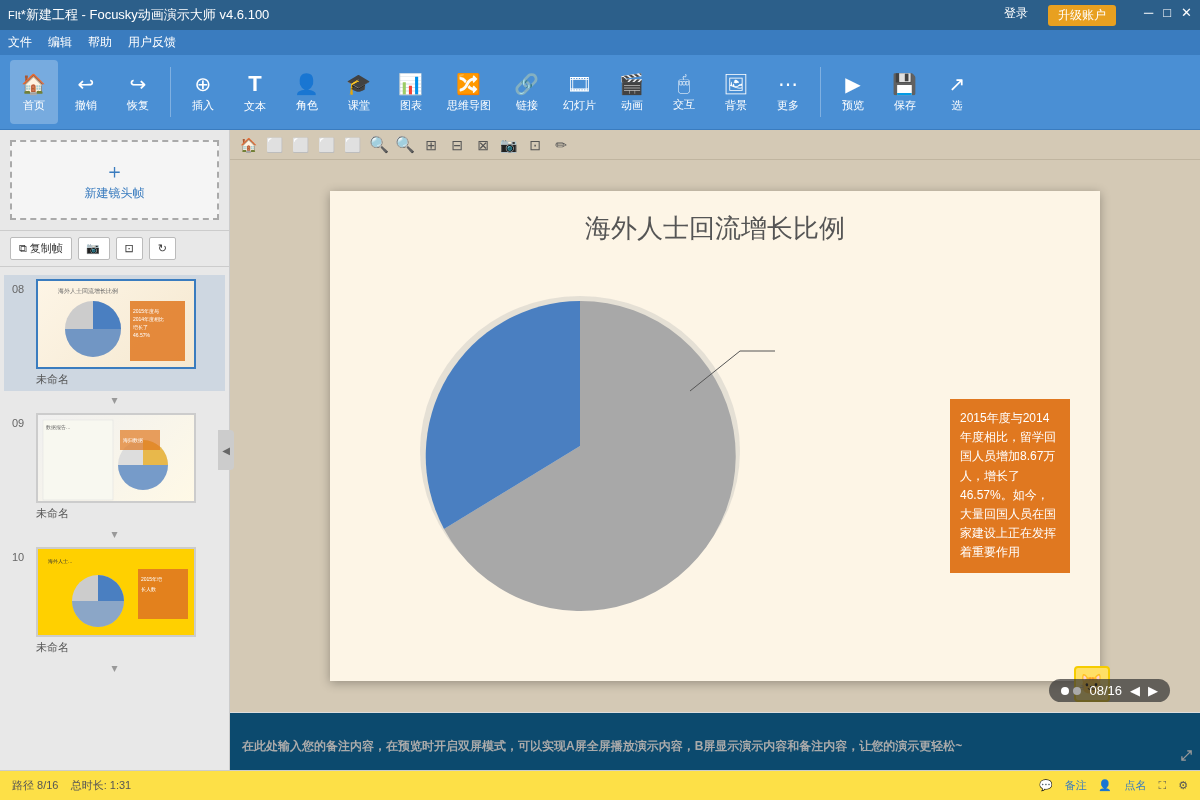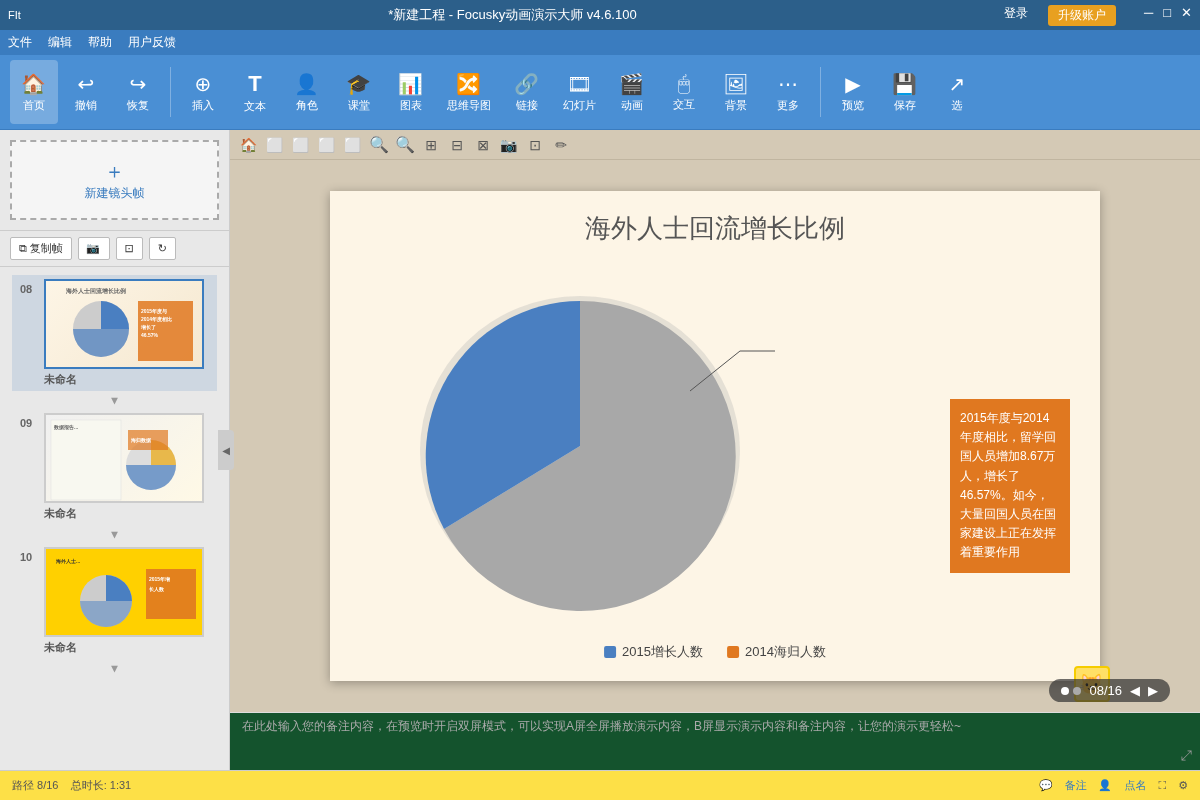--- a/index.html
+++ b/index.html
@@ -10,21 +10,21 @@
       height: 30px;
       background: #2c5f8a;
       display: flex;
       align-items: center;
       justify-content: space-between;
       padding: 0 8px;
       color: white;
       font-size: 13px;
     }
     #title-bar .left-icons { display: flex; gap: 6px; align-items: center; font-size: 11px; }
-    #title-bar .title { flex: 1; text-align: center; }
+    #title-bar .title { flex: 1; text-align: left; }
     #title-bar .right-controls { display: flex; align-items: flex-start; gap: 20px; }
     #login-btn { color: white; font-size: 12px; cursor: pointer; }
     #upgrade-btn { background: #e8a020; color: white; border: none; padding: 2px 10px; border-radius: 3px; cursor: pointer; font-size: 12px; }
 
     
     #menu-bar {
       height: 25px;
       background: #3a7cbf;
       display: flex;
       align-items: center;
@@ -115,22 +115,21 @@
       font-size: 11px;
       cursor: pointer;
       border-radius: 2px;
       color: #333;
     }
 
     
     #slide-list {
       flex: 1;
       overflow-y: auto;
-      padding: 8px 12px;
-      font-weight: bold;
+      padding: 8px 4px;
     }
     .slide-item {
       display: flex;
       align-items: flex-start;
       padding: 4px 8px;
       cursor: pointer;
       gap: 6px;
     }
     .slide-item.active { background: rgba(58,124,191,0.15); }
     .slide-num { font-size: 11px; color: #666; min-width: 18px; padding-top: 4px; }
@@ -284,26 +283,27 @@
       border-top: 1px solid #ccc;
       display: flex;
       align-items: center;
       padding: 0 12px;
       font-size: 11px;
       color: #555;
       justify-content: space-between;
     }
     #notes-area {
       height: 58px;
-      background: #14532d;
+      background: #0c4a6e;
       border-top: 1px solid #ddd;
-      padding: 4px 12px;
+      padding: 24px 12px;
       font-size: 12px;
       color: #999;
       position: relative;
+      font-weight: bold;
     }
     #notes-expand {
       position: absolute;
       right: 8px;
       bottom: 6px;
       color: #999;
       cursor: pointer;
       font-size: 14px;
     }
 
@@ -598,30 +598,20 @@
 
             <line x1="310" y1="140" x2="360" y2="100" stroke="#555" stroke-width="1"></line>
             <line x1="360" y1="100" x2="395" y2="100" stroke="#555" stroke-width="1"></line>
           </svg>
         </div>
 
         <div id="callout-box">
           <div>2015年度与2014年度相比，留学回国人员增加8.67万人，增长了46.57%。如今，大量回国人员在国家建设上正在发挥着重要作用</div>
         </div>
 
-        <div id="legend">
-          <div class="legend-item">
-            <div class="legend-dot" style="background:#4a7fc1;"></div>
-            <span>2015增长人数</span>
-          </div>
-          <div class="legend-item">
-            <div class="legend-dot" style="background:#e07820;"></div>
-            <span>2014海归人数</span>
-          </div>
-        </div>
 
       </div>
 
       <div id="emoji-sticker">🐱</div>
 
       <div id="page-indicator">
         <div class="small-dots">
           <div class="dot active"></div>
           <div class="dot"></div>
         </div>

